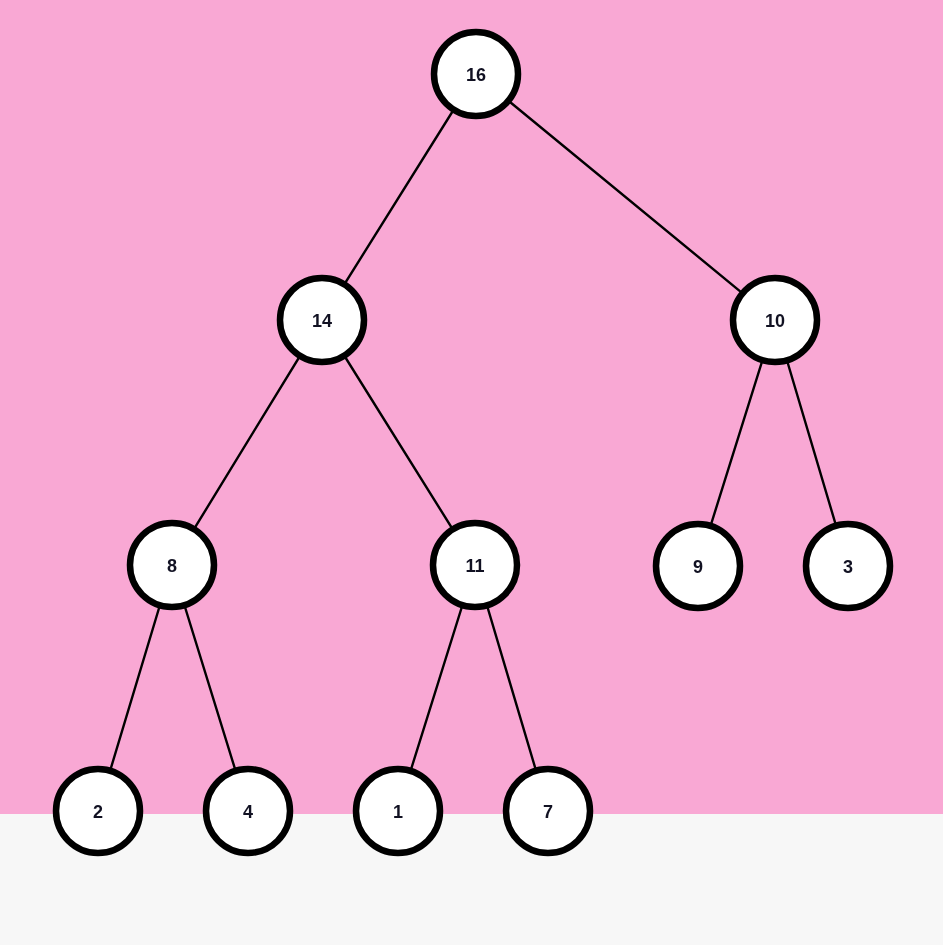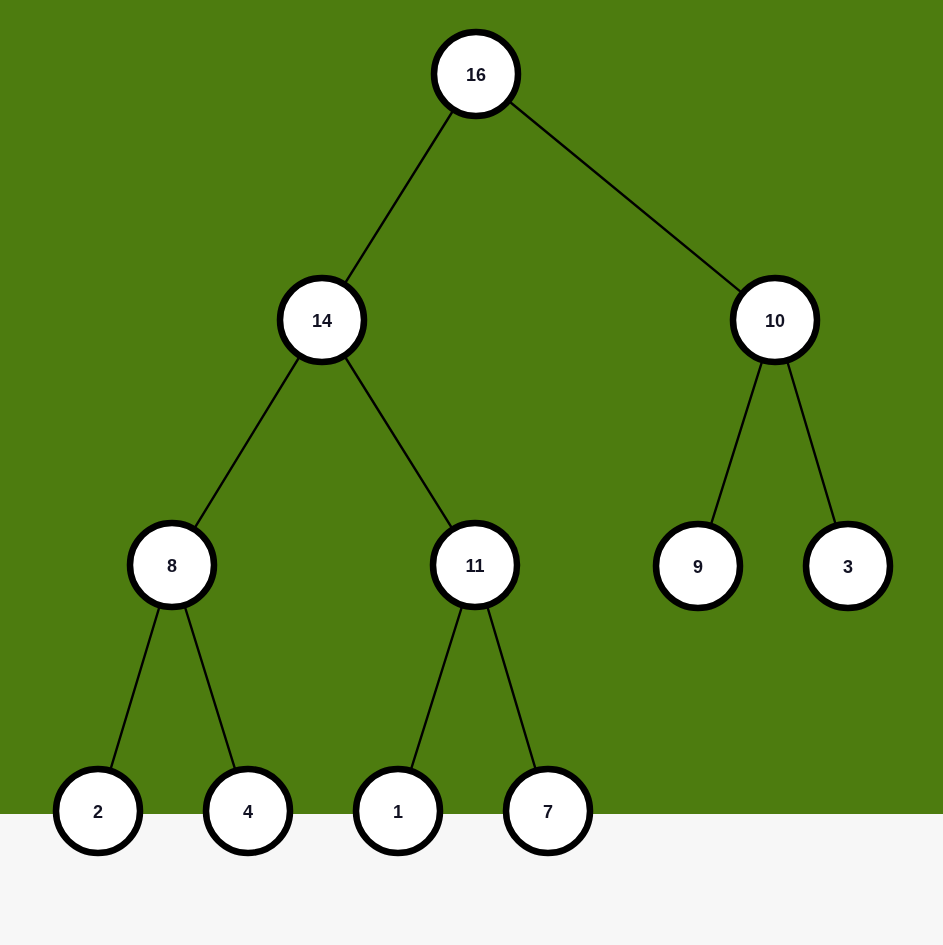--- a/index.html
+++ b/index.html
@@ -11,21 +11,21 @@
     width: 943px;
     height: 945px;
     background: #f7f7f7;
     font-family: "Liberation Sans", "DejaVu Sans", sans-serif;
     overflow: hidden;
   }
   #tree-canvas {
     position: relative;
     width: 943px;
     height: 814px;
-    background: #4d7c0f;
+    background: #f9a8d4;
   }
   svg.tree-svg {
     position: absolute;
     top: 0;
     left: 0;
     width: 943px;
     height: 945px;
     display: block;
   }
   .tree-edge {

